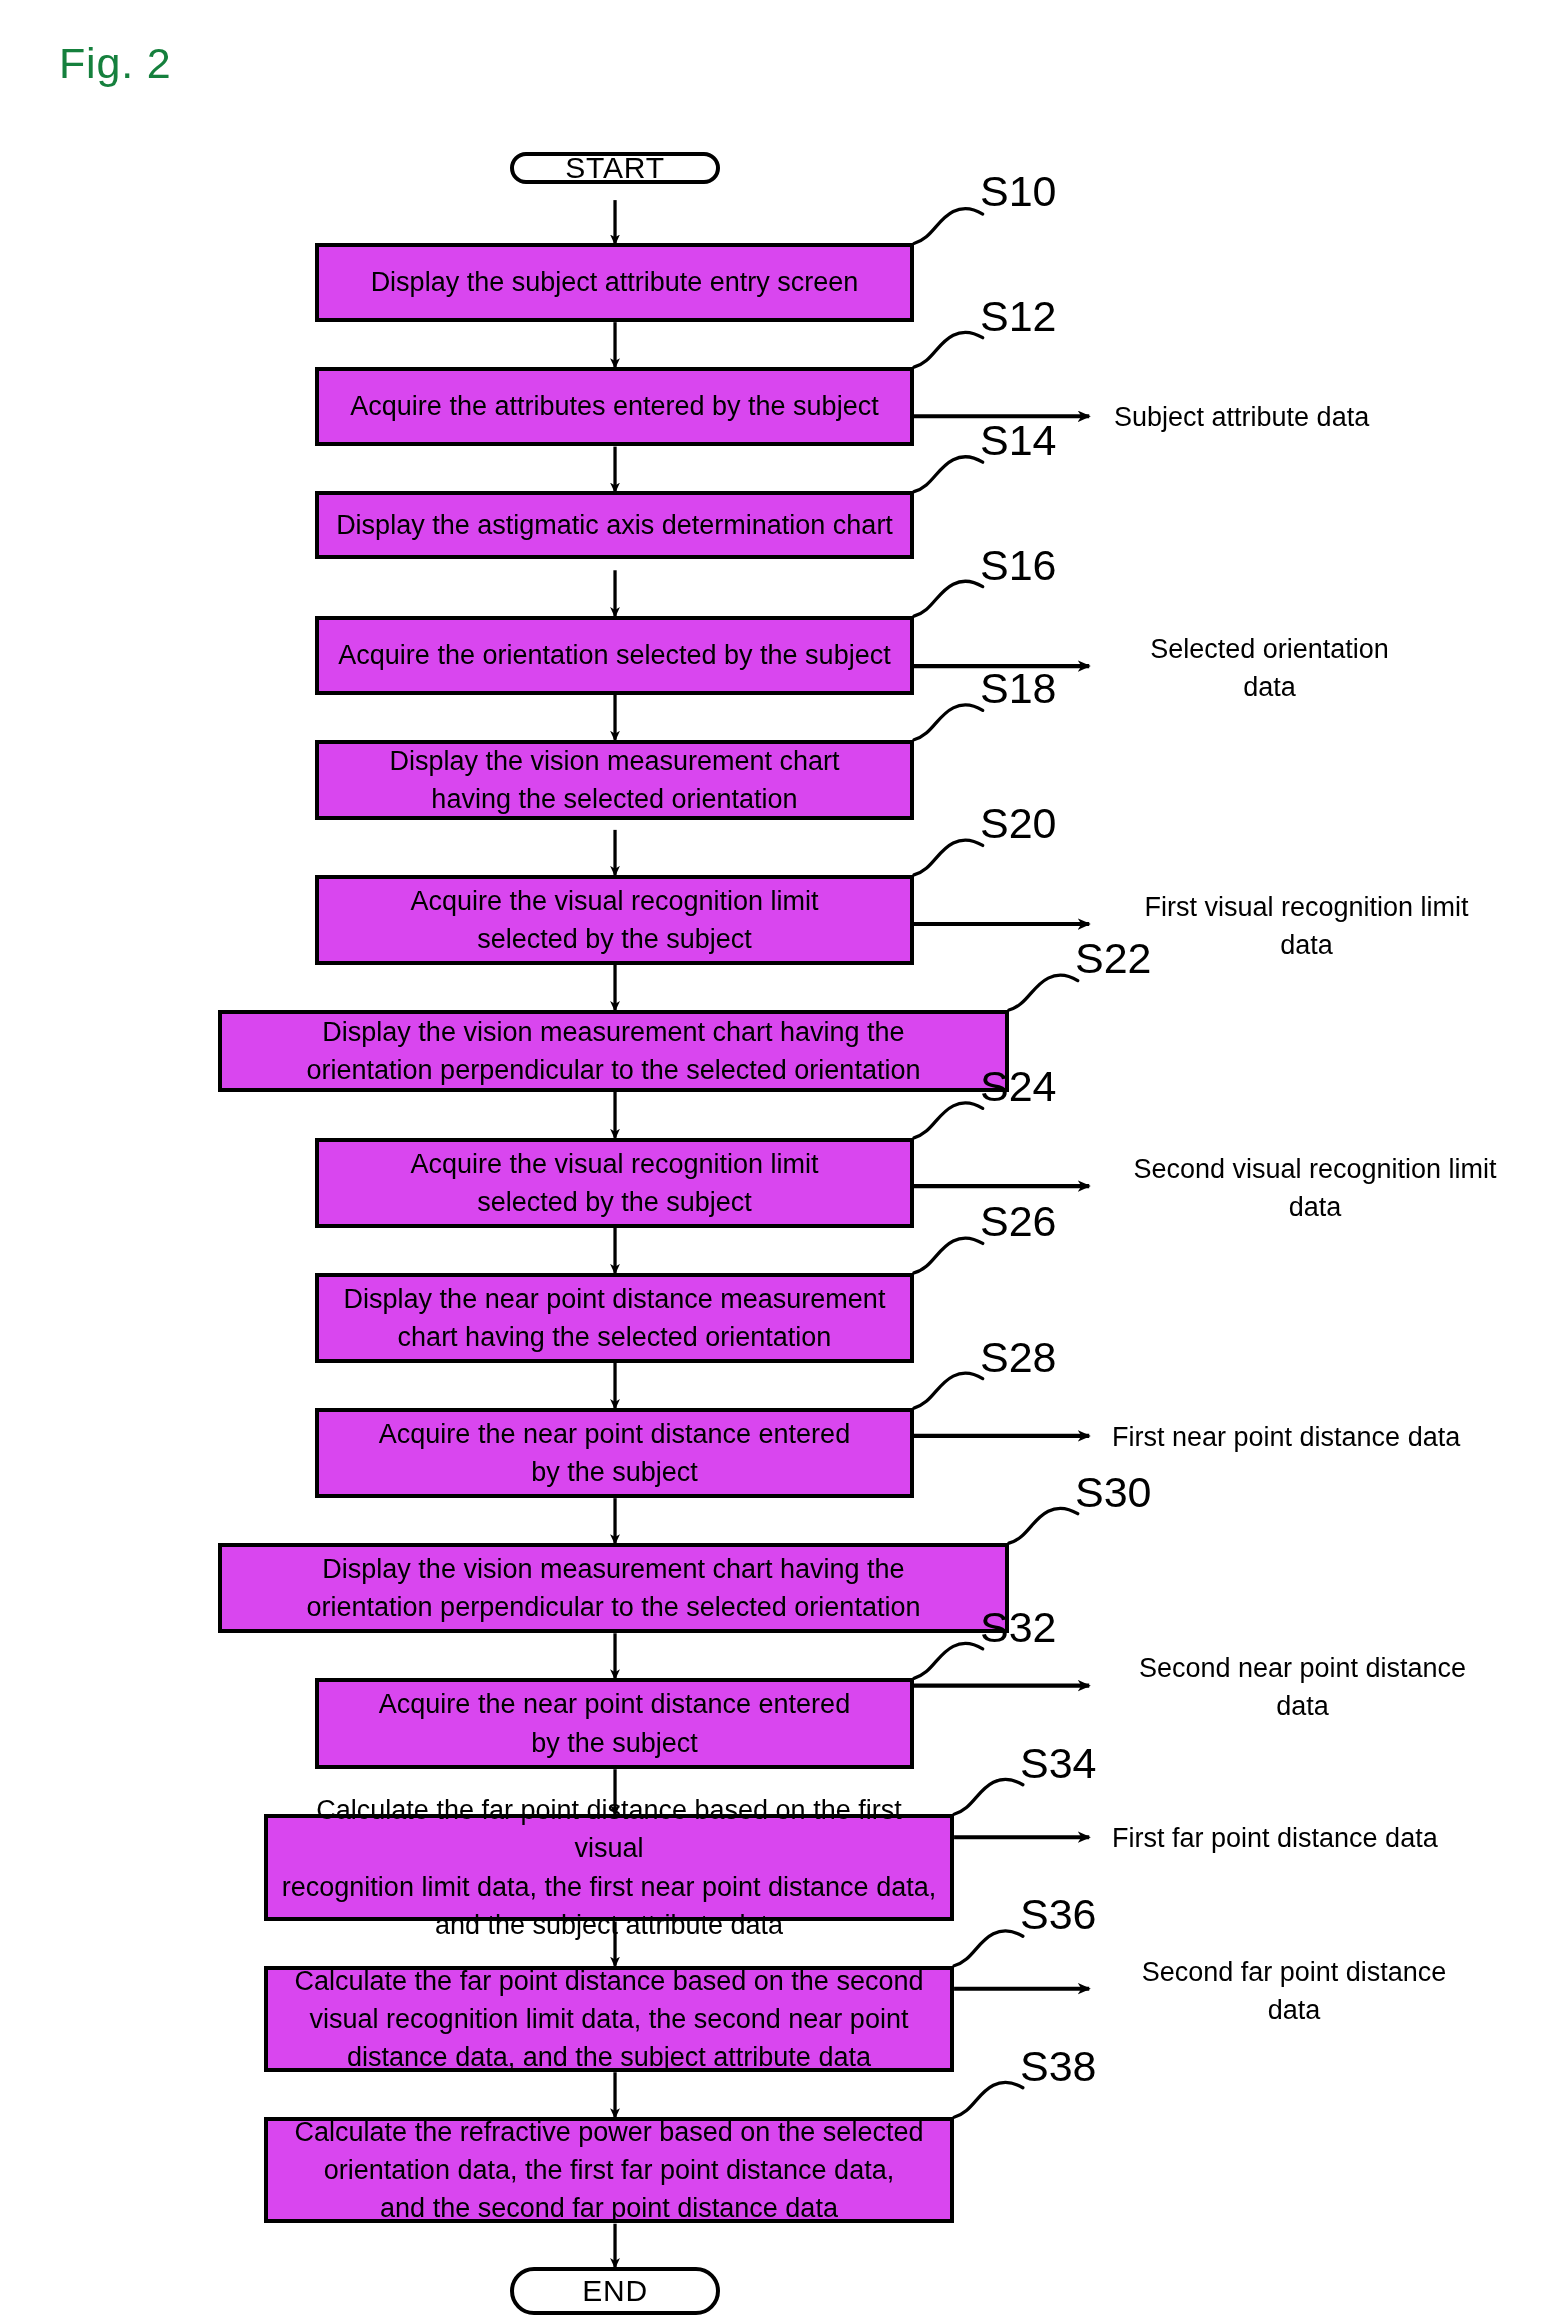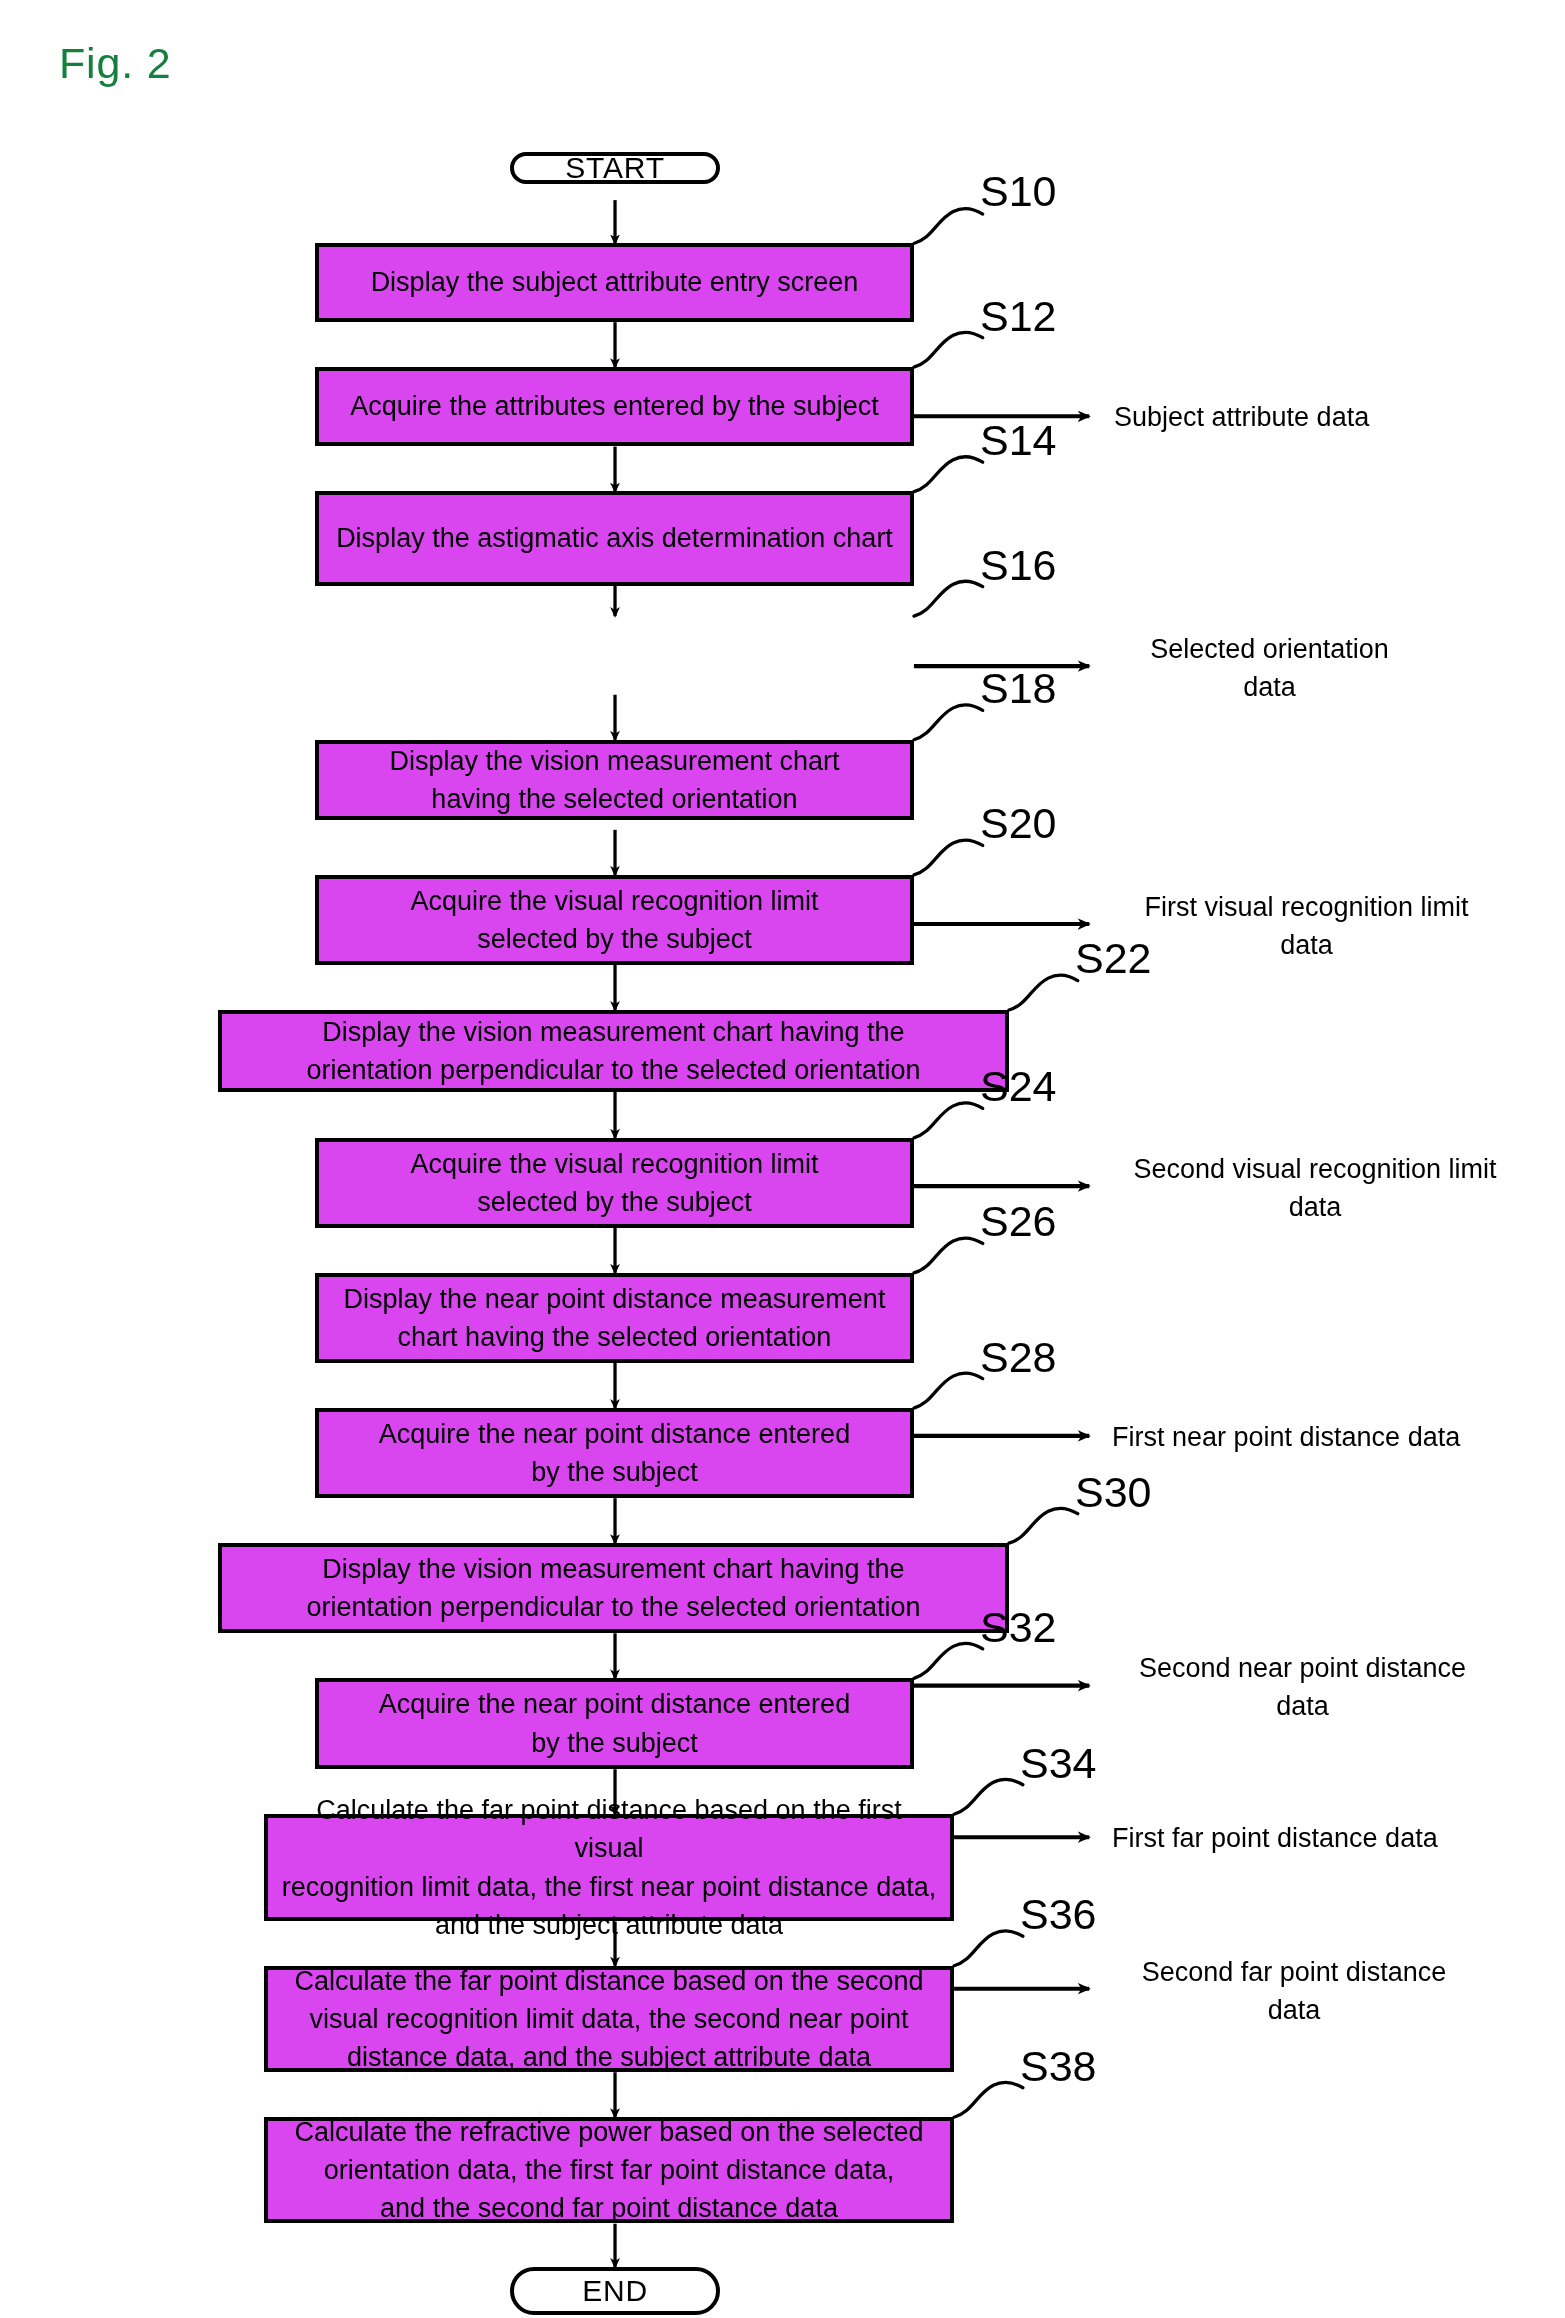--- a/index.html
+++ b/index.html
@@ -162,24 +162,27 @@
   <div class="terminator" style="left:510px; top:152px; width:210px; height:32px;">START</div>
 
   <div class="proc" style="left:315px; top:243px; width:599px; height:79px;">
     <span class="txt">Display the subject attribute entry screen</span>
   </div>
 
   <div class="proc" style="left:315px; top:367px; width:599px; height:79px;">
     <span class="txt">Acquire the attributes entered by the subject</span>
   </div>
 
-  <div class="proc" style="left:315px; top:491px; width:599px; height:95px;">
+  <div class="proc" style="left:315px; top:491px; width:599px; height:68px;">
     <span class="txt">Display the astigmatic axis determination chart</span>
   </div>
 
+  <div class="proc" style="left:315px; top:616px; width:599px; height:79px;">
+    <span class="txt">Acquire the orientation selected by the subject</span>
+  </div>
 
   <div class="proc" style="left:315px; top:740px; width:599px; height:80px;">
     <span class="txt">Display the vision measurement chart<br>having the selected orientation</span>
   </div>
 
   <div class="proc" style="left:315px; top:875px; width:599px; height:90px;">
     <span class="txt">Acquire the visual recognition limit<br>selected by the subject</span>
   </div>
 
   <div class="proc" style="left:218px; top:1010px; width:791px; height:82px;">

